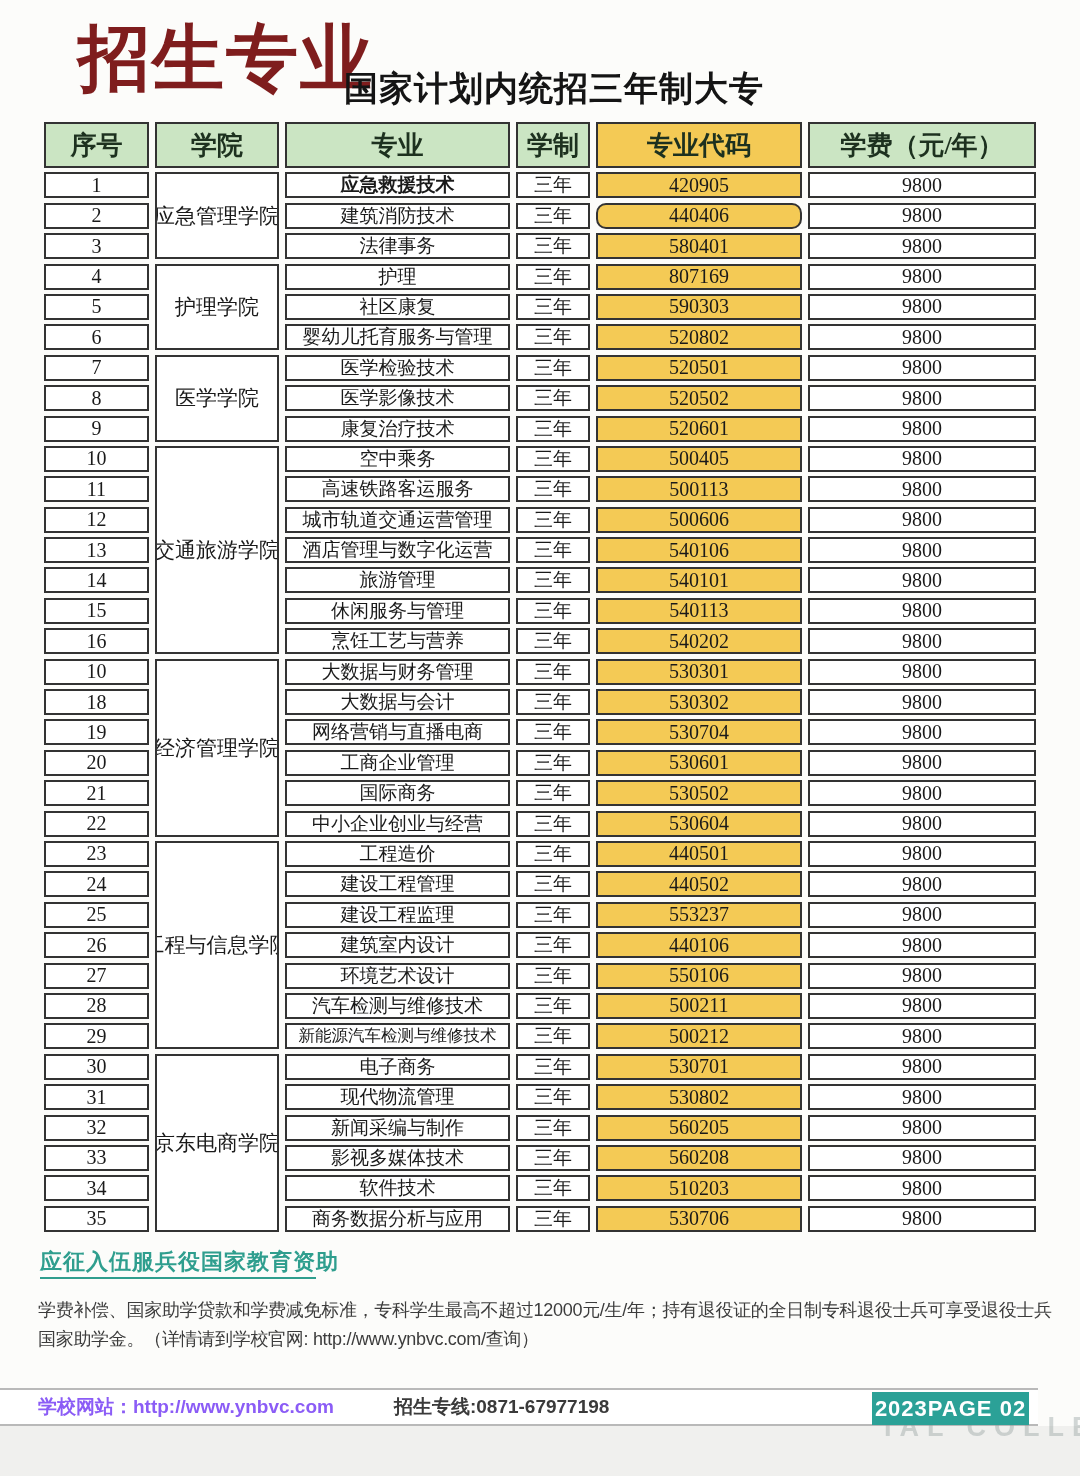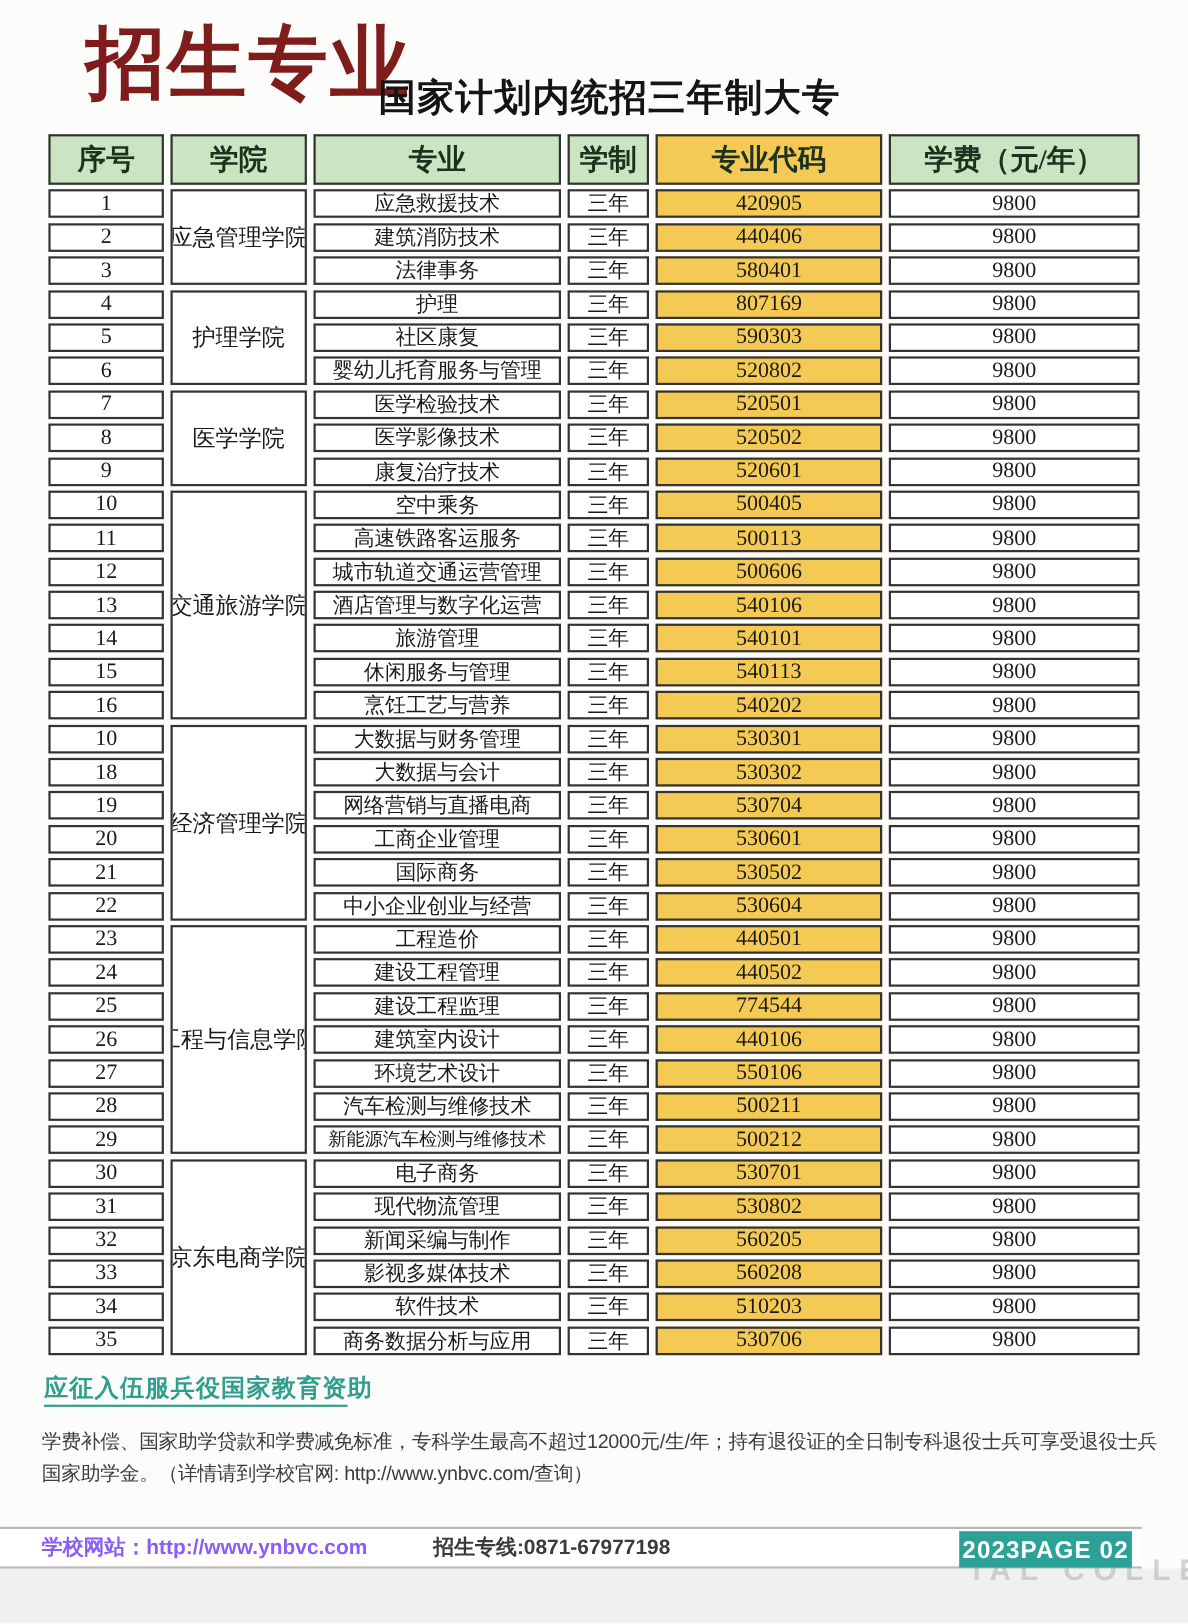--- a/index.html
+++ b/index.html
@@ -85,28 +85,28 @@
 
 <div class="table-grid">
     <div class="cell head" style="grid-area: 1 / 1;">序号</div>
     <div class="cell head" style="grid-area: 1 / 2;">学院</div>
     <div class="cell head" style="grid-area: 1 / 3;">专业</div>
     <div class="cell head" style="grid-area: 1 / 4; font-family: Liberation Mono, monospace;">学制</div>
     <div class="cell head" style="grid-area: 1 / 6;">学费（元/年）</div>
     <div class="cell head yellow" style="grid-area: 1 / 5;">专业代码</div>
     <div class="cell num" style="grid-area: 2 / 1;">1</div>
     <div class="cell college" style="grid-area: 2 / 2 / span 3;">应急管理学院</div>
-    <div class="cell major" style="grid-area: 2 / 3;">应急救援技术</div>
+    <div class="cell major" style="grid-area: 2 / 3; font-weight: bold;">应急救援技术</div>
     <div class="cell duration" style="grid-area: 2 / 4;">三年</div>
     <div class="cell code" style="grid-area: 2 / 5;">420905</div>
     <div class="cell fee" style="grid-area: 2 / 6;">9800</div>
     <div class="cell num" style="grid-area: 3 / 1;">2</div>
     <div class="cell major" style="grid-area: 3 / 3;">建筑消防技术</div>
     <div class="cell duration" style="grid-area: 3 / 4;">三年</div>
-    <div class="cell code" style="grid-area: 3 / 5;">440406</div>
+    <div class="cell code" style="grid-area: 3 / 5; border-radius: 10px;">440406</div>
     <div class="cell fee" style="grid-area: 3 / 6;">9800</div>
     <div class="cell num" style="grid-area: 4 / 1;">3</div>
     <div class="cell major" style="grid-area: 4 / 3;">法律事务</div>
     <div class="cell duration" style="grid-area: 4 / 4;">三年</div>
     <div class="cell code" style="grid-area: 4 / 5;">580401</div>
     <div class="cell fee" style="grid-area: 4 / 6;">9800</div>
     <div class="cell num" style="grid-area: 5 / 1;">4</div>
     <div class="cell college" style="grid-area: 5 / 2 / span 3;">护理学院</div>
     <div class="cell major" style="grid-area: 5 / 3;">护理</div>
     <div class="cell duration" style="grid-area: 5 / 4;">三年</div>
@@ -212,21 +212,21 @@
     <div class="cell code" style="grid-area: 24 / 5;">440501</div>
     <div class="cell fee" style="grid-area: 24 / 6;">9800</div>
     <div class="cell num" style="grid-area: 25 / 1;">24</div>
     <div class="cell major" style="grid-area: 25 / 3;">建设工程管理</div>
     <div class="cell duration" style="grid-area: 25 / 4;">三年</div>
     <div class="cell code" style="grid-area: 25 / 5;">440502</div>
     <div class="cell fee" style="grid-area: 25 / 6;">9800</div>
     <div class="cell num" style="grid-area: 26 / 1;">25</div>
     <div class="cell major" style="grid-area: 26 / 3;">建设工程监理</div>
     <div class="cell duration" style="grid-area: 26 / 4;">三年</div>
-    <div class="cell code" style="grid-area: 26 / 5;">774544</div>
+    <div class="cell code" style="grid-area: 26 / 5;">553237</div>
     <div class="cell fee" style="grid-area: 26 / 6;">9800</div>
     <div class="cell num" style="grid-area: 27 / 1;">26</div>
     <div class="cell major" style="grid-area: 27 / 3;">建筑室内设计</div>
     <div class="cell duration" style="grid-area: 27 / 4;">三年</div>
     <div class="cell code" style="grid-area: 27 / 5;">440106</div>
     <div class="cell fee" style="grid-area: 27 / 6;">9800</div>
     <div class="cell num" style="grid-area: 28 / 1;">27</div>
     <div class="cell major" style="grid-area: 28 / 3;">环境艺术设计</div>
     <div class="cell duration" style="grid-area: 28 / 4;">三年</div>
     <div class="cell code" style="grid-area: 28 / 5;">550106</div>

